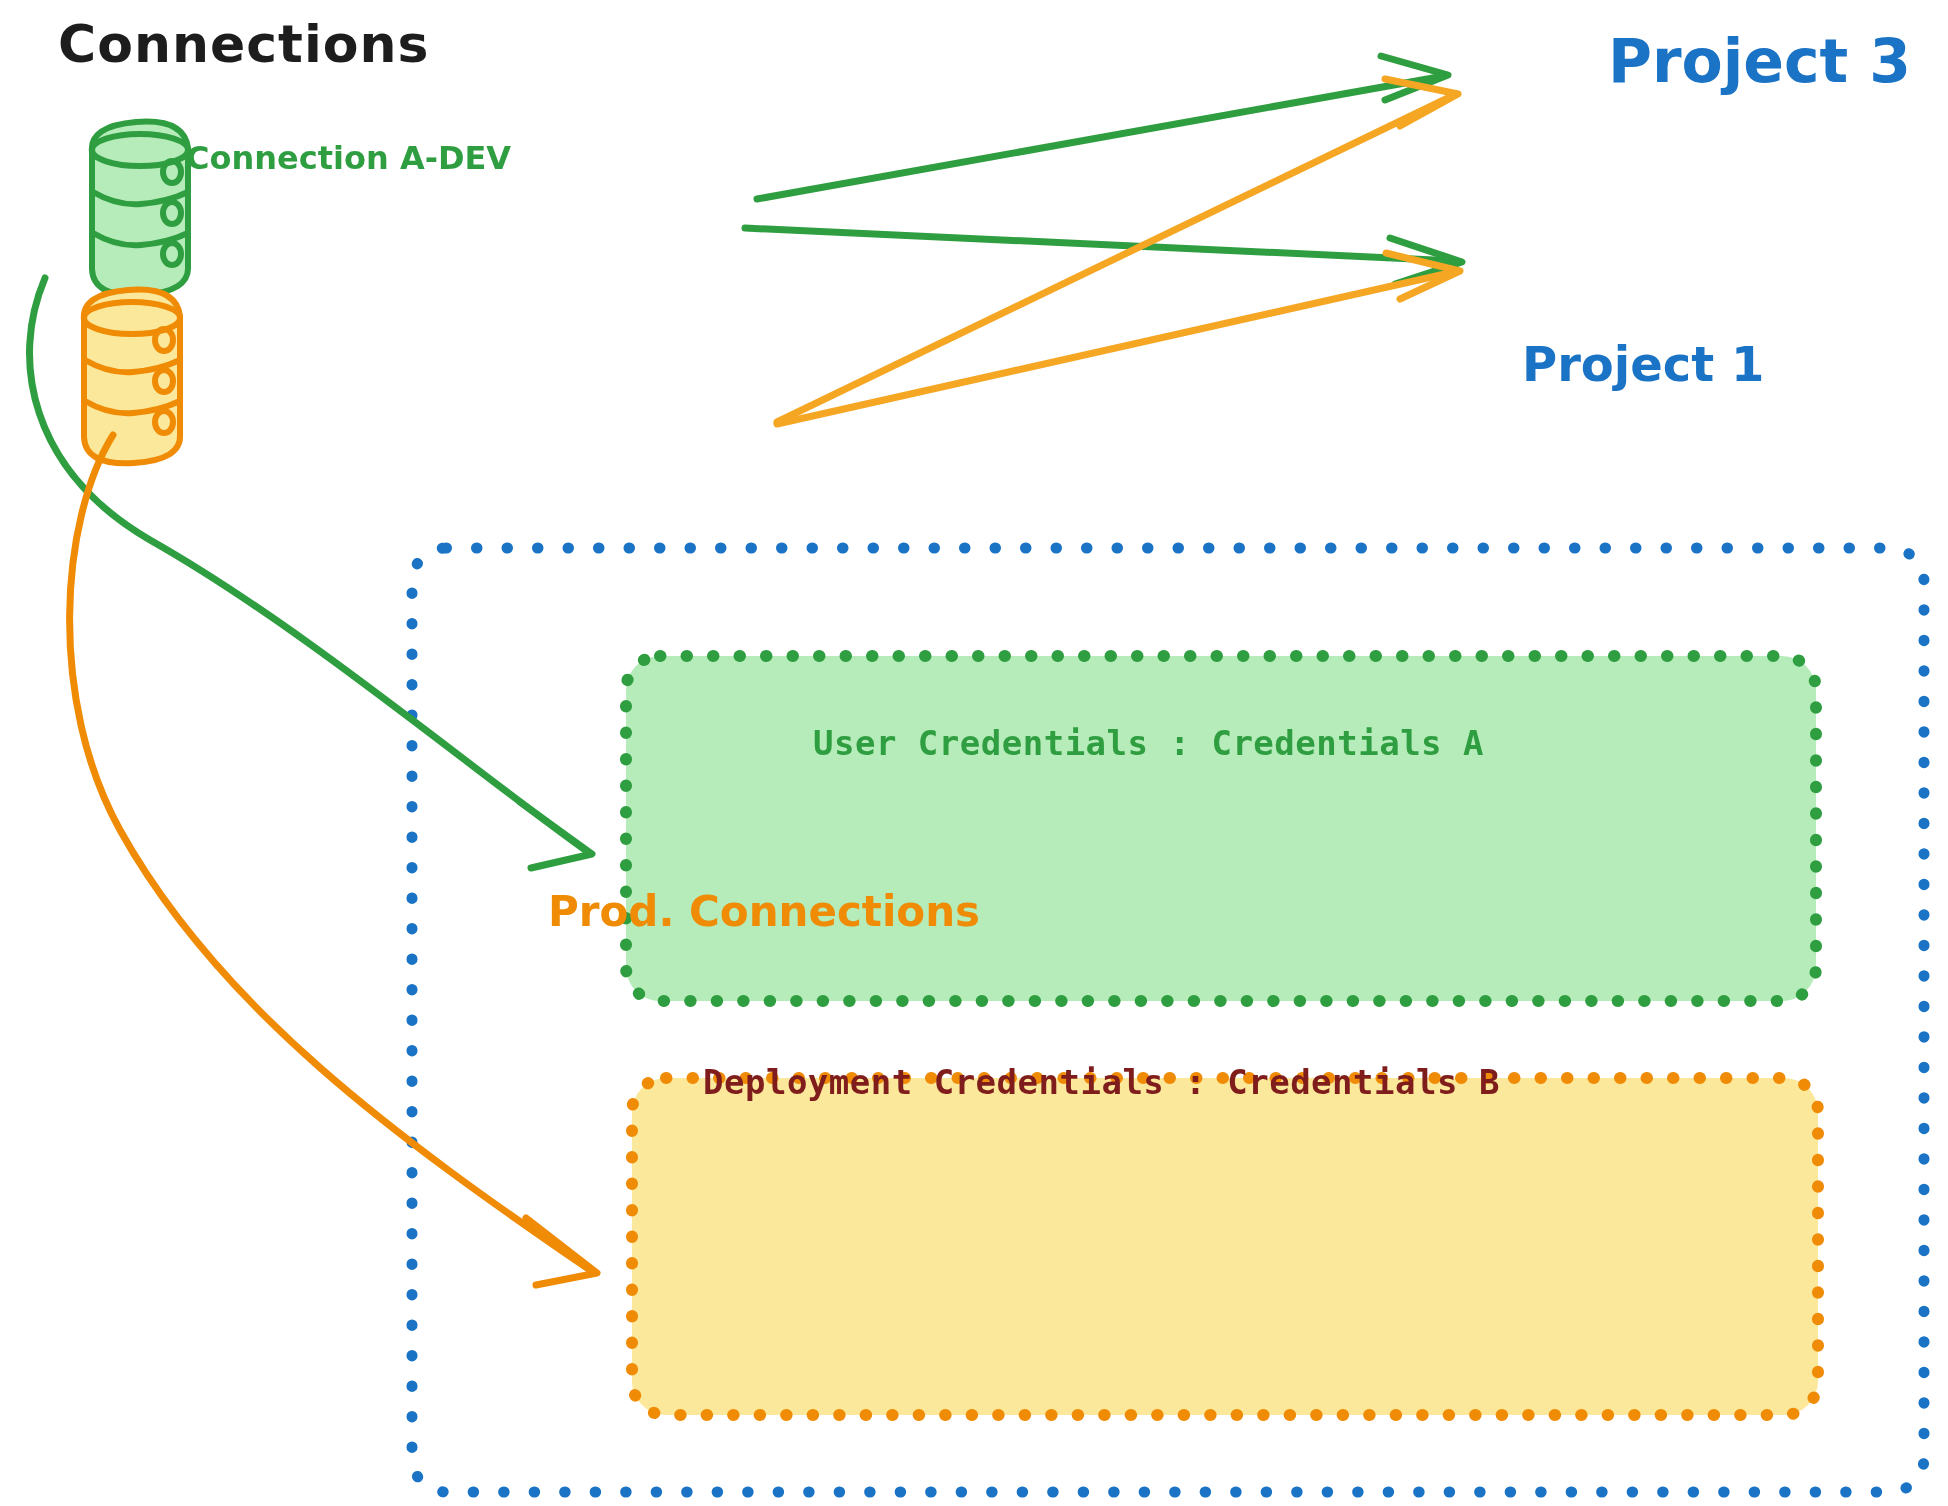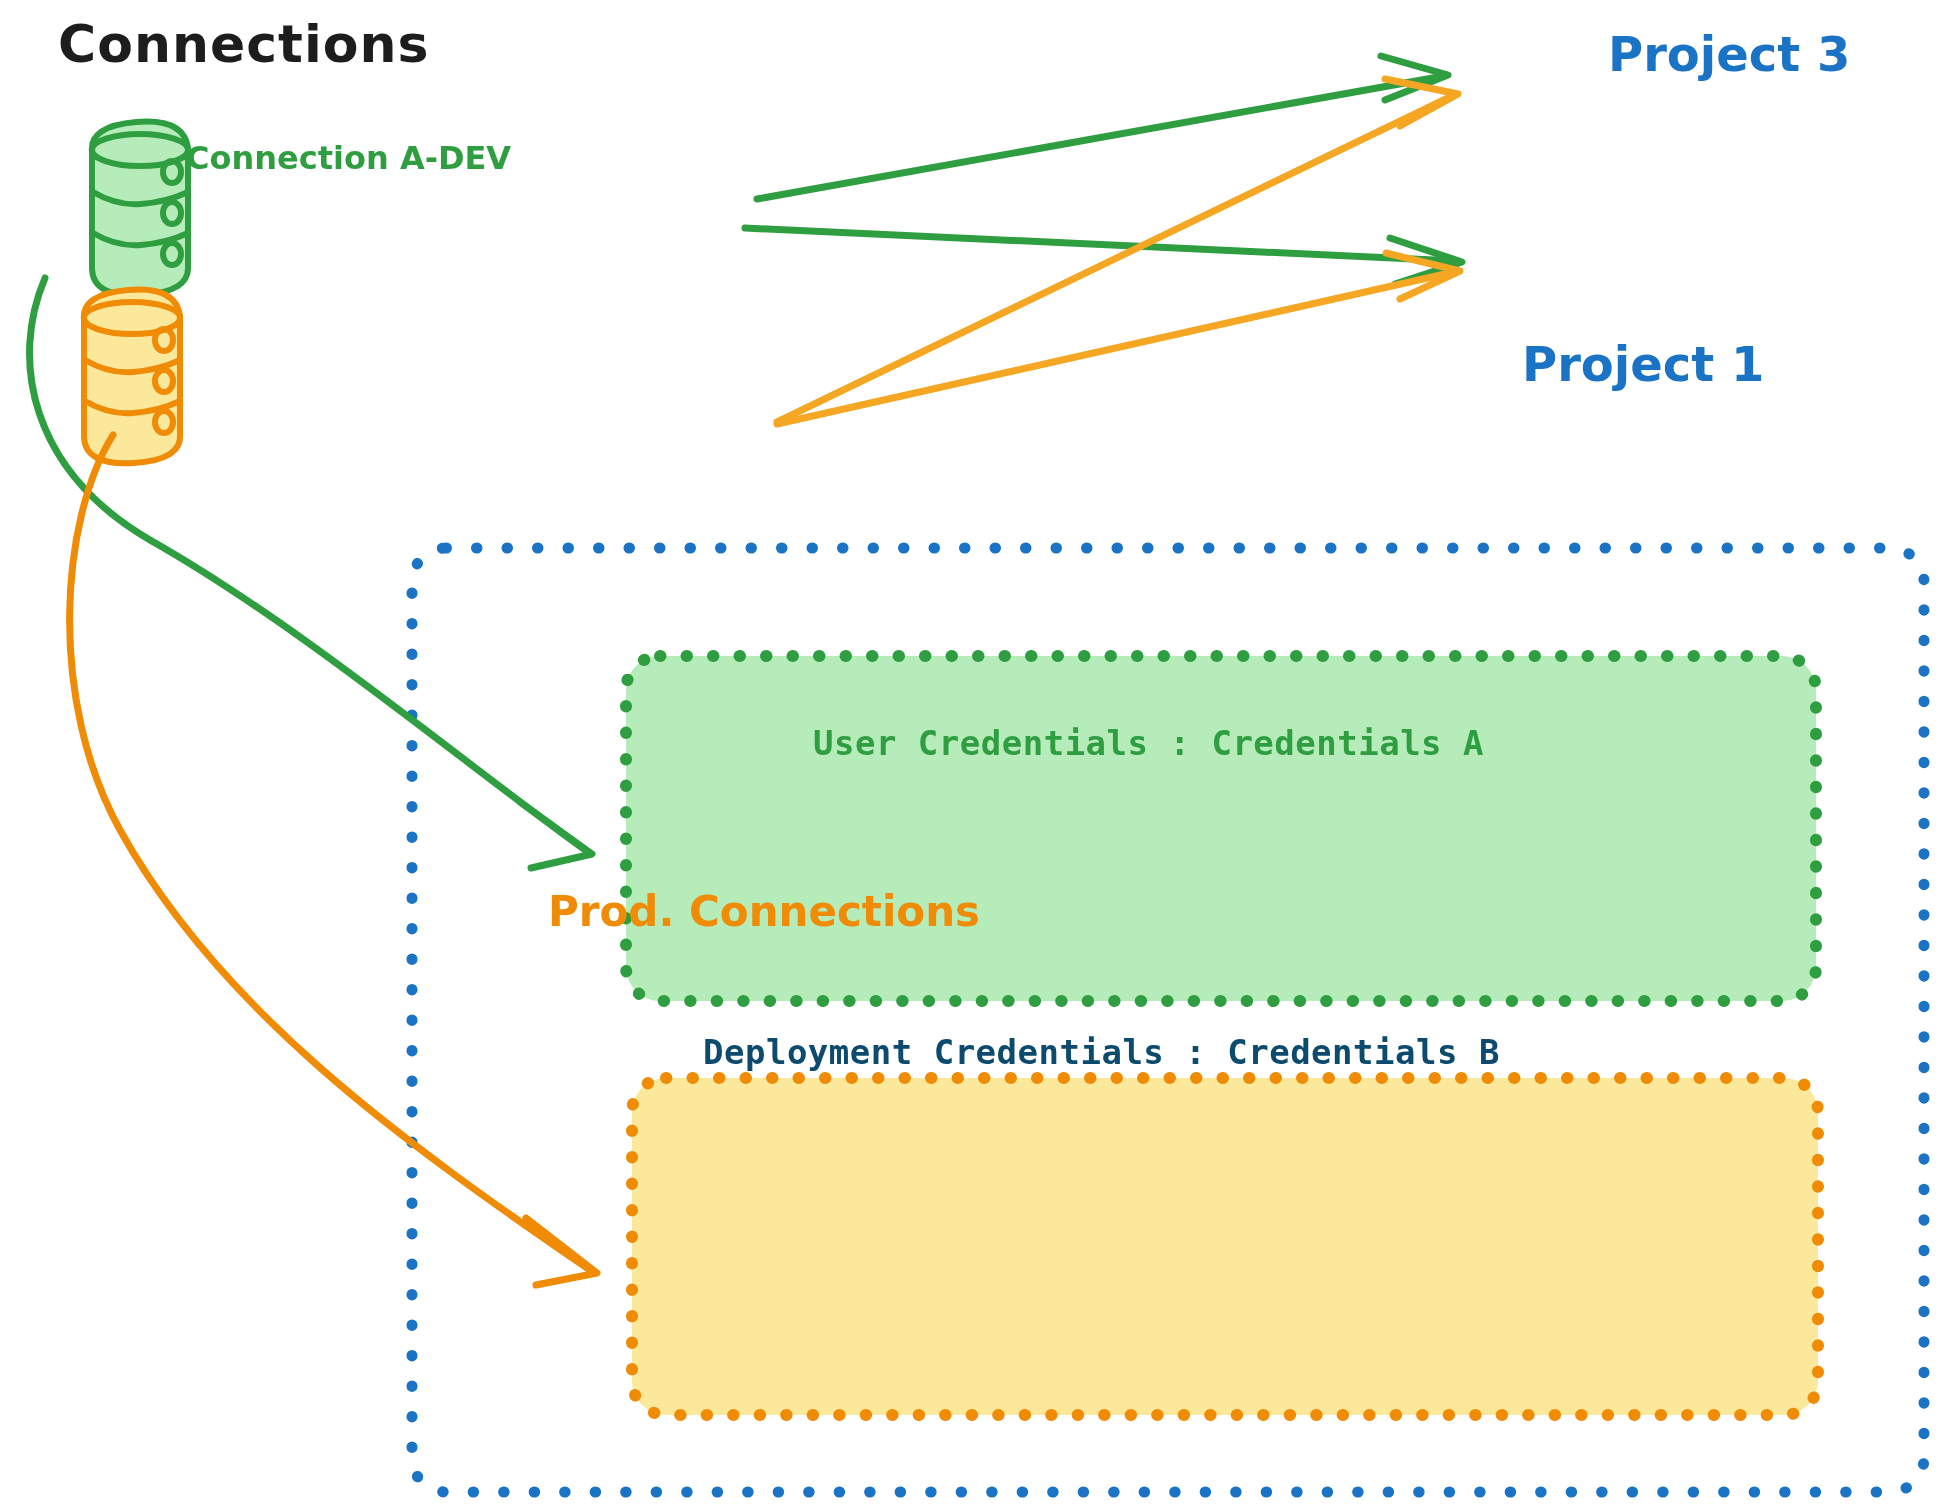--- a/index.html
+++ b/index.html
@@ -22,35 +22,35 @@
     letter-spacing:1px;
   }
   #label-conn-a{
     left:186px;top:139px;
     font-size:32px;color:#2f9e41;
   }
   #label-conn-b{
     left:178px;top:307px;
     font-size:42px;color:#ef8b05;
   }
-  #label-project-3{left:1608px;top:26px;font-size:48px;color:#1a73c4;}
+  #label-project-3{left:1608px;top:26px;font-size:60px;color:#1a73c4;}
   #label-project-2{left:1608px;top:168px;font-size:48px;color:#1a73c4;}
   #label-project-1{left:1522px;top:336px;font-size:48px;color:#1a73c4;}
 
   #label-dev-env{
     left:534px;top:553px;font-size:42px;color:#2f9e41;
   }
   #label-prod-env{
     left:548px;top:887px;font-size:42px;color:#ef8b05;
   }
   #label-dev-creds{
     left:813px;top:723px;font-size:34px;color:#2f9e41;letter-spacing:.5px;
   }
   #label-prod-creds{
-    left:703px;top:1032px;font-size:34px;color:#0c4a6e;letter-spacing:.5px;
+    left:703px;top:1062px;font-size:34px;color:#7f1d1d;letter-spacing:.5px;
   }
 </style>
 </head>
 <body>
 
 <div id="stage">
 
   <svg class="layer" viewBox="0 0 1948 1506">
 
     <rect x="412" y="548" width="1512" height="944" rx="34" ry="34" fill="none" stroke="#1a73c4" stroke-width="11" stroke-linecap="round" stroke-dasharray="0.5 30"></rect>

